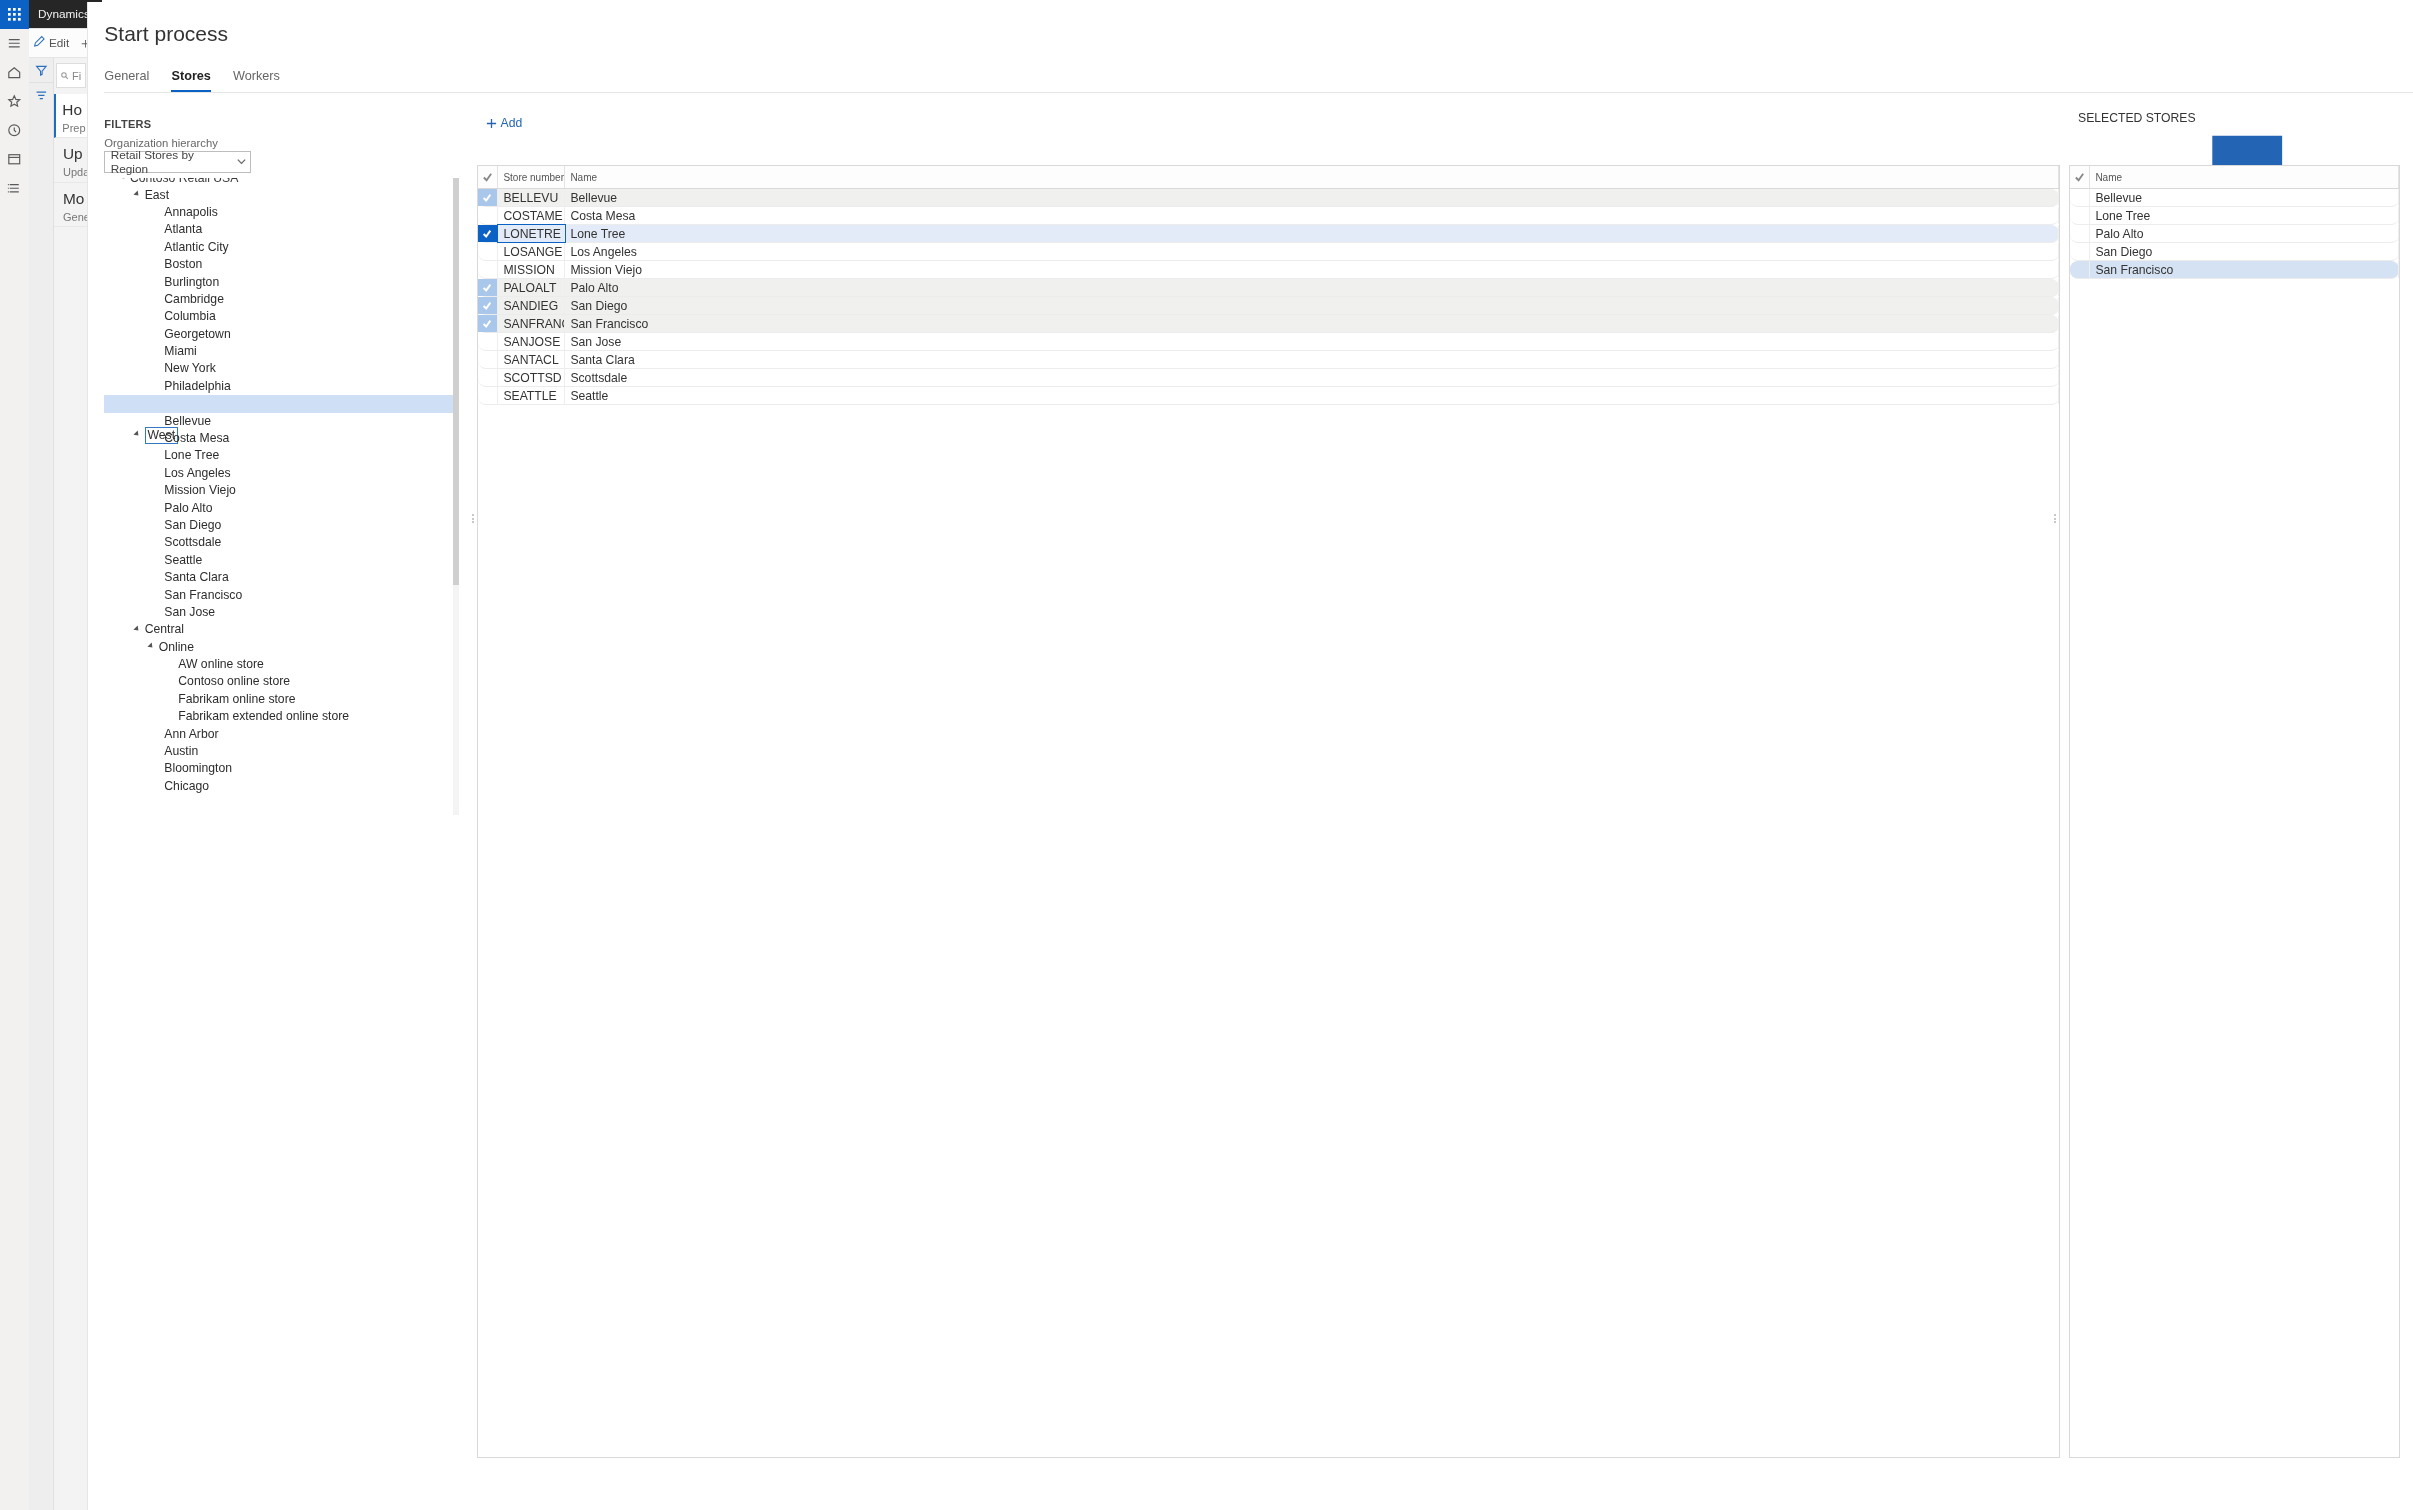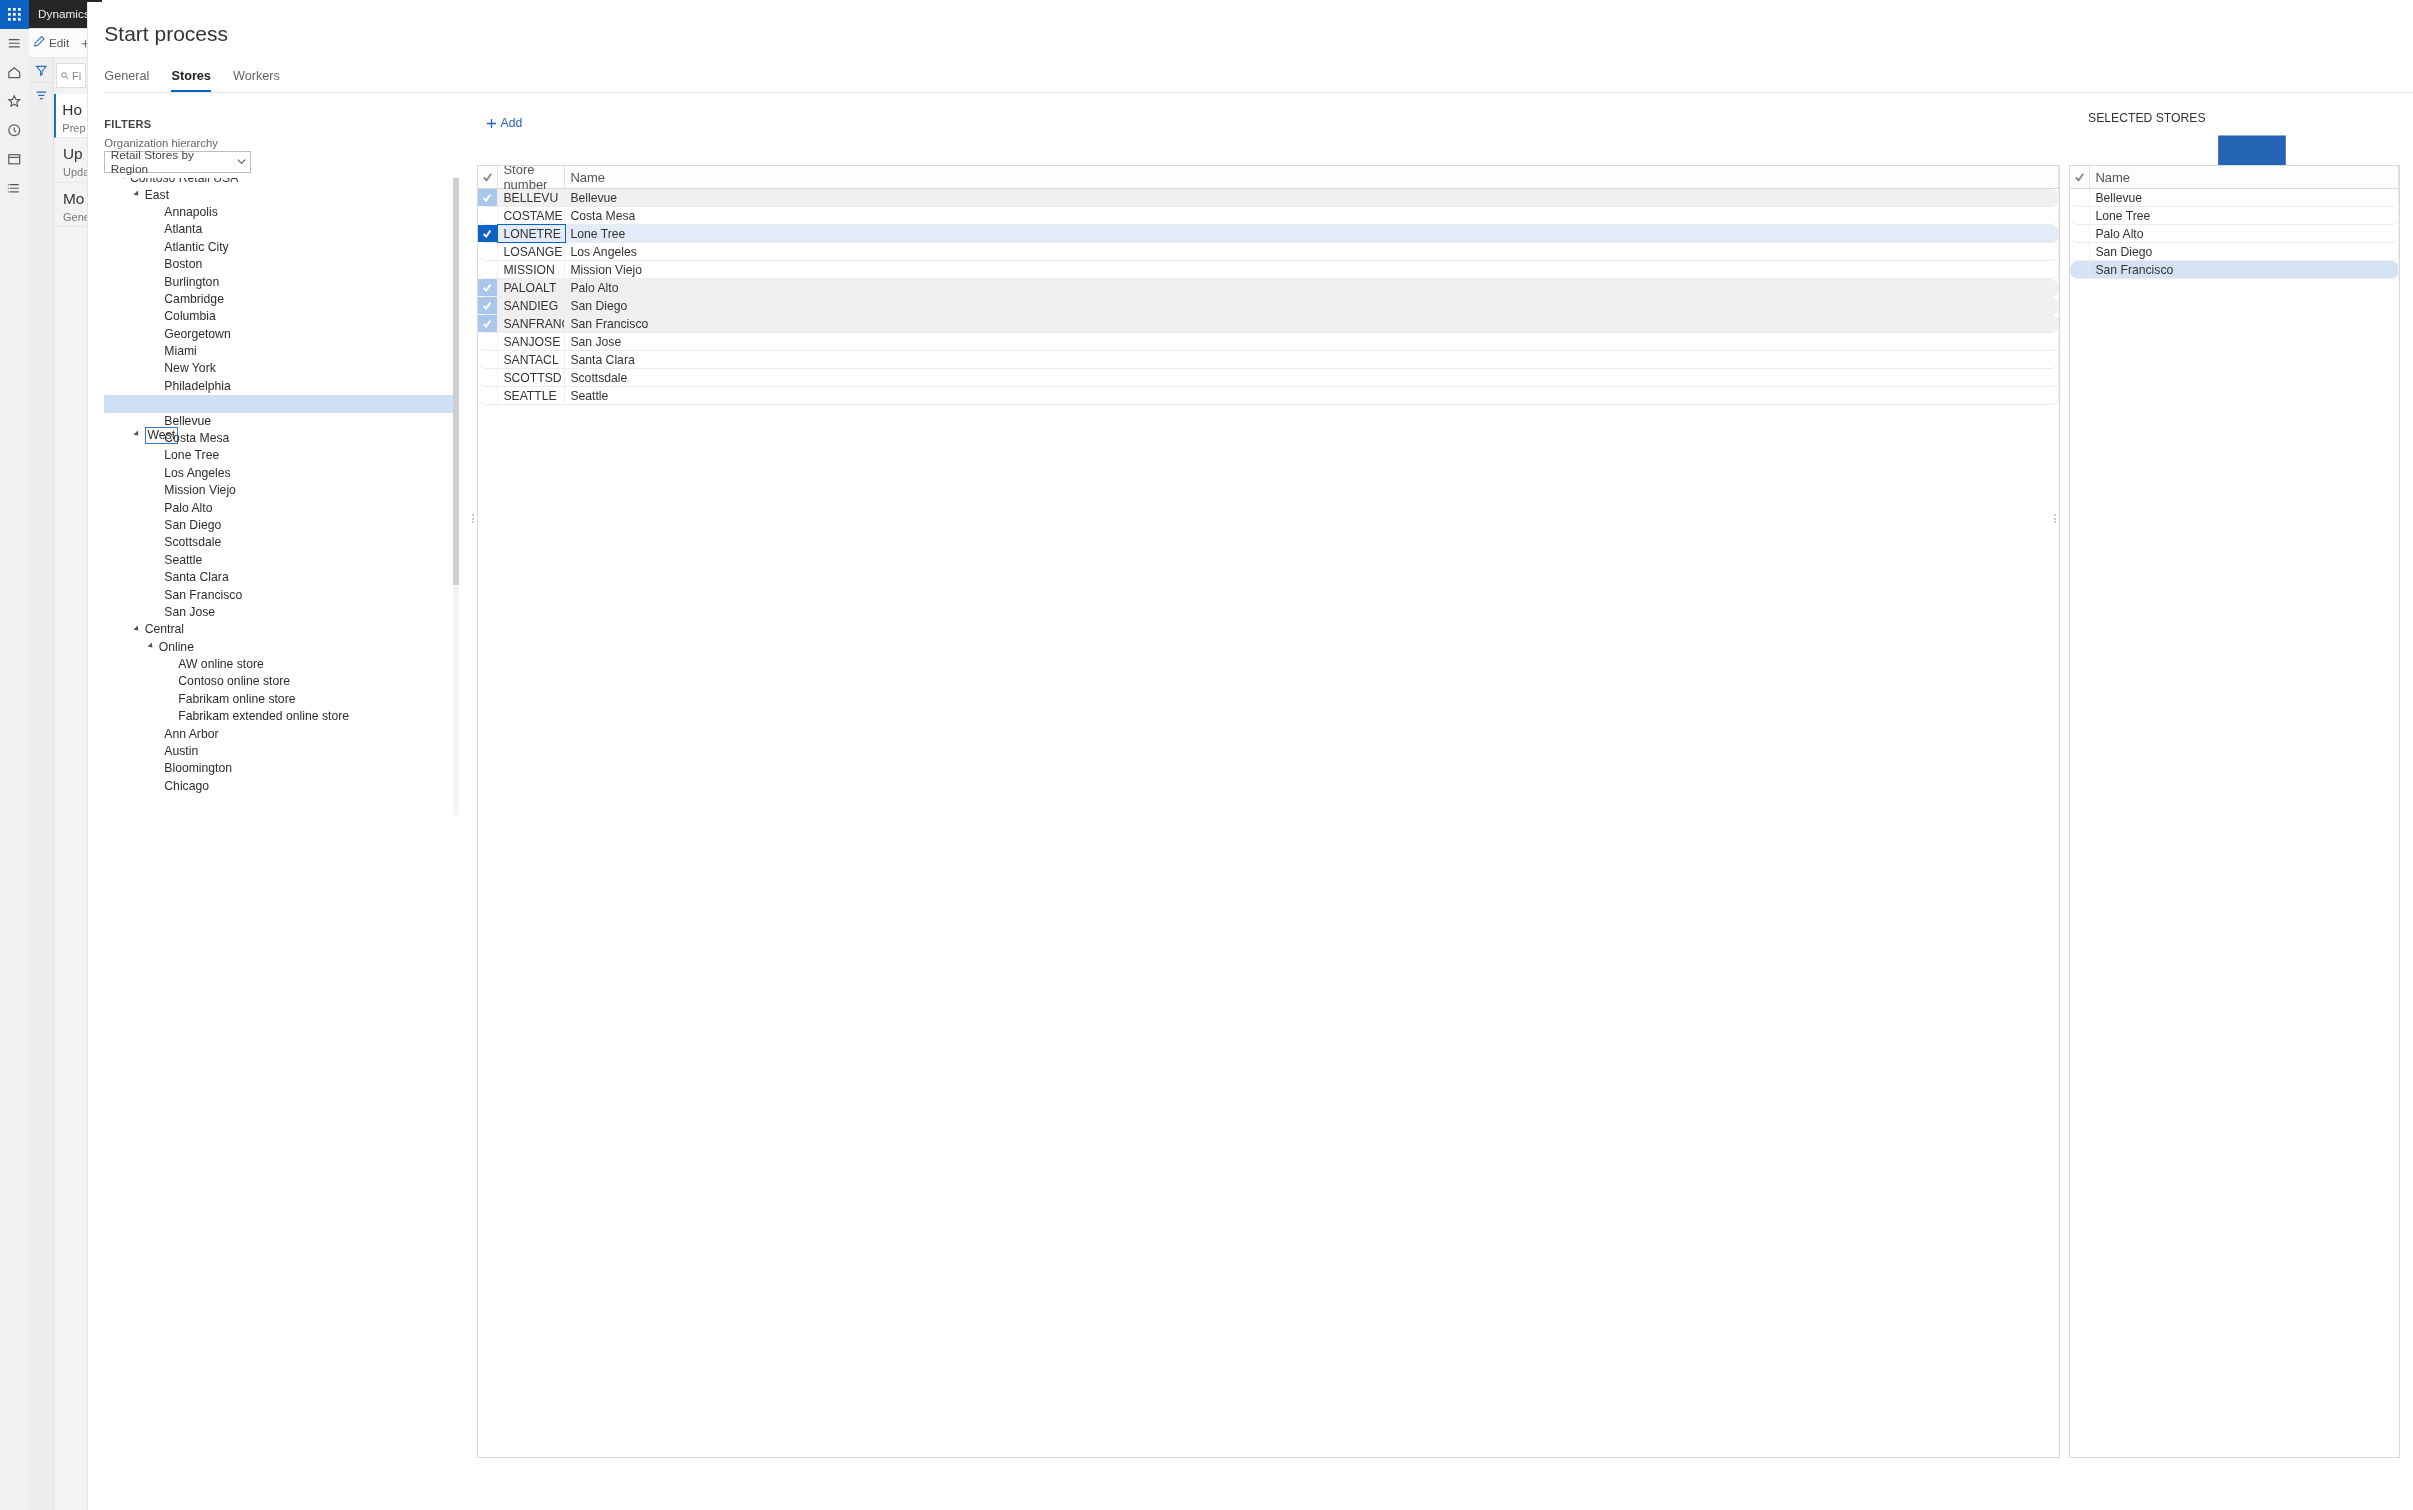--- a/index.html
+++ b/index.html
@@ -62,39 +62,39 @@
   .node.sel .txtbox { border:0.9px solid #3178c6; background:transparent; padding:0 1.8px; display:inline-block; line-height:14.5px;margin-top:32px; }
 
   
   .panel { flex:1; padding:0 7.2px 0 7.2px; position:relative; }
   .panel .hdr { font-size:11px; font-weight:700; color:#444; letter-spacing:0.3px; margin:7.2px 0 5.4px 1.8px;}
   .panel .addlink { color:#2464b4; font-size:12.2px; display:inline-flex; align-items:center; gap:3.6px; cursor:pointer; margin:5.4px 0 9px 5.4px;}
   .panel .addlink svg { width:11px; height:11px; stroke:#2464b4; }
 
   .grid { border:0.9px solid #d9d9d9; background:#fff; position:absolute; top:54px; left:3.6px; right:9px; bottom:5.4px; overflow:hidden;}
   .gridhead { display:flex; height:23.5px; background:#fdfdfd; border-bottom:0.9px solid #d9d9d9;}
-  .gh { border-right:0.9px solid #e3e3e3; display:flex; align-items:center; padding-left:5.4px; color:#555; font-size:13px; position:relative;}
+  .gh { border-right:0.9px solid #e3e3e3; display:flex; align-items:center; padding-left:5.4px; color:#555; font-size:10px; position:relative;}
   .gh.check { width:20px; justify-content:center; padding:0;}
   .gh.check svg{ width:11px; height:11px; stroke:#888; fill:none; stroke-width:2;}
   .gridrow { display:flex; height:18px; border-bottom:0.9px solid #ececec;border-radius:8px; }
   .gc { border-right:0.9px solid #eee; display:flex; align-items:center; padding-left:5.4px; font-size:12.2px; color:#333; overflow:hidden; white-space:nowrap;}
   .gc.check { width:20px; justify-content:center; padding:0; }
   .chk { width:20px; height:18px; display:flex; align-items:center; justify-content:center; }
   .chk.on { background:#a9c7ea; }
   .chk.strong { background:#0b62c4; }
   .chk svg { width:10px; height:10px; stroke:#fff; fill:none; stroke-width:2.4; }
   .gridrow.checked { background:#f0f0ee; }
   .gridrow.focus { background:#e2ebf7; }
   .gridrow.focus .gc.num { outline:0.9px solid #0b62c4; outline-offset:-0.9px; }
   .gridrow.selhl { background:#d5e2f3; }
   .col-num { width:67px; flex:0 0 67px; }
   .col-name { flex:1; }
   .sel-col-name { flex:1; }
 
-  .sel-panel { width:344px; flex:0 0 344px; padding-left:19px; padding-right:12.7px; position:relative;}
+  .sel-panel { width:344px; flex:0 0 344px; padding-left:9px; padding-right:12.7px; position:relative;}
   .sel-panel .grid { left:0; right:12.7px; }
 
   .divider-h { position:absolute; top:398px; width:5.4px; height:20px; display:flex; flex-direction:column; align-items:center; justify-content:center; gap:1.8px; cursor:col-resize;}
   .divider-h.one{ left:382px; }
   .divider-h.two{ right:355px; }
   .divider-h .dot{ width:1.8px; height:1.8px; background:#b8b8b8; border-radius:50%;}
 
   
   .footer { position:absolute; left:0; right:0; bottom:0; height:45px; border-top:0.9px solid #e6e6e6; display:flex; align-items:center; justify-content:flex-end; padding-right:14.5px; gap:7.2px; background:#fff;}
   .btn { height:23.5px; padding:0 12.7px; font-size:12.2px; cursor:pointer; border:0.9px solid #bfbfbf; background:#fff;}

